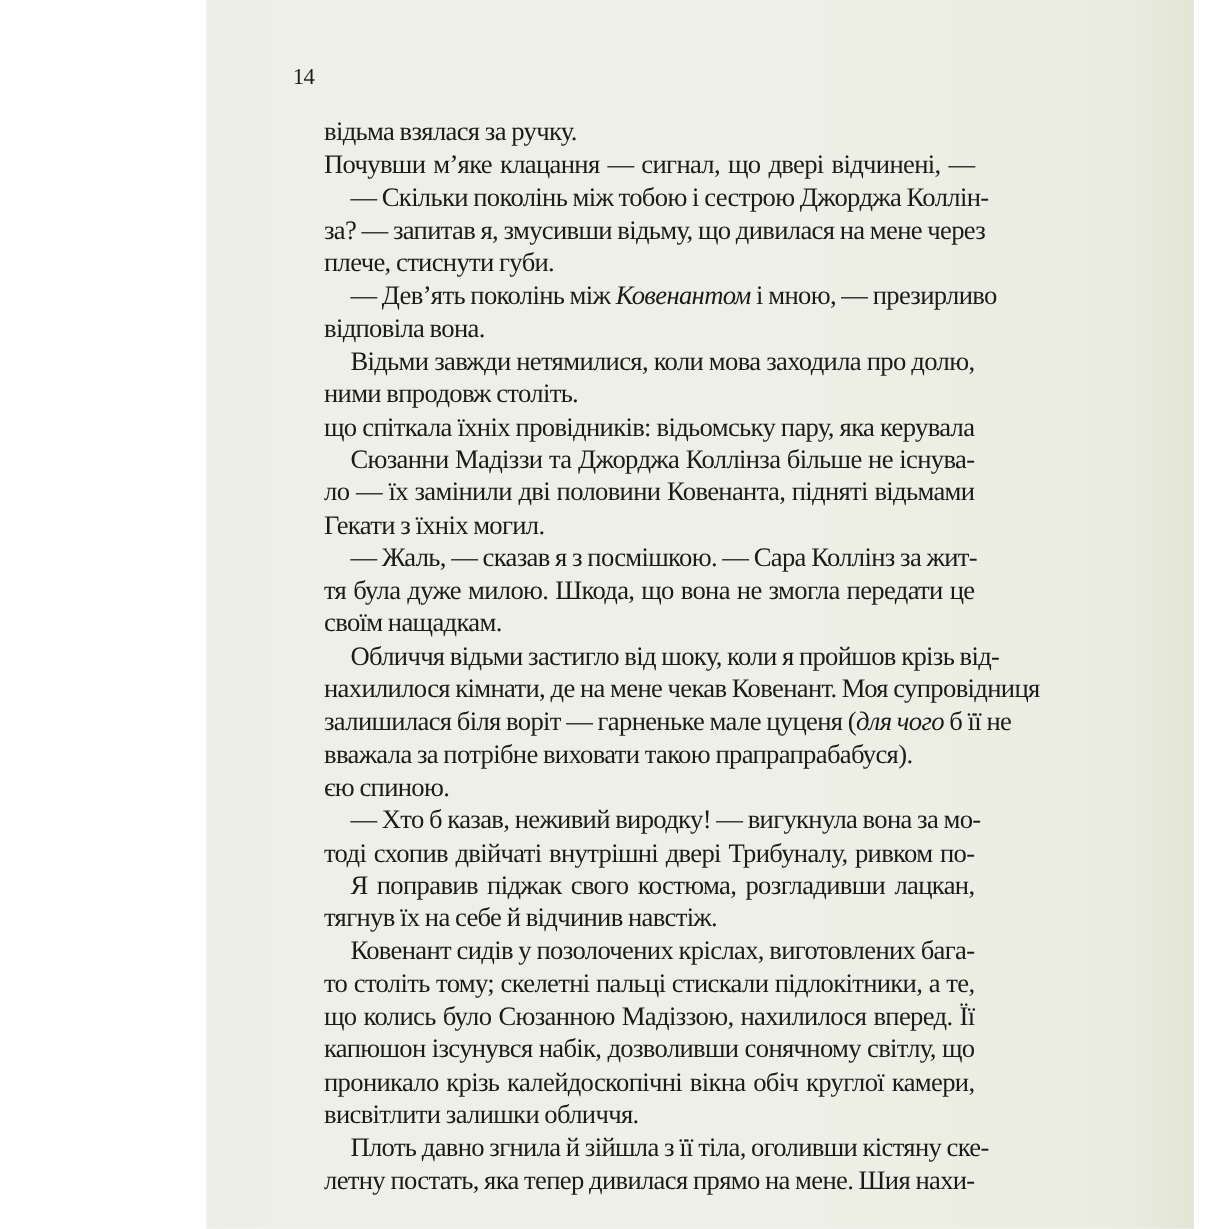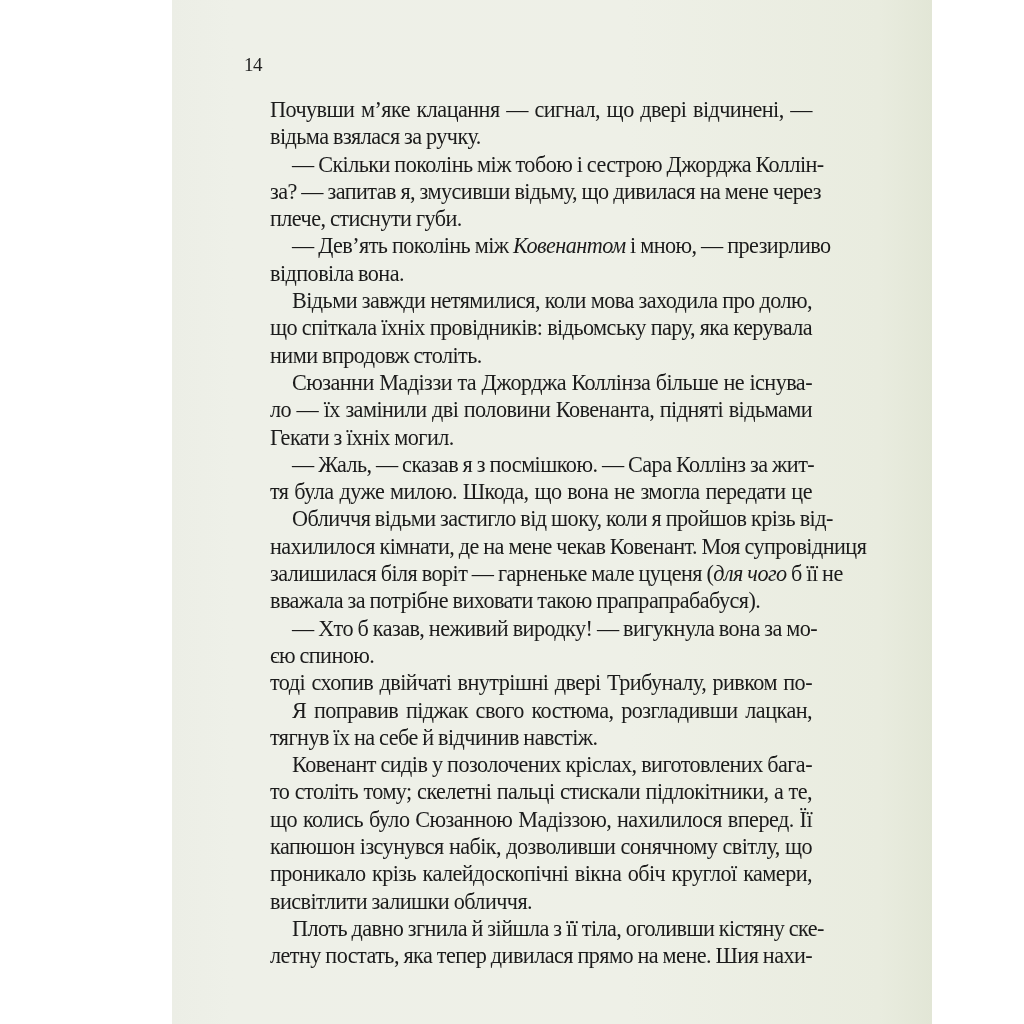--- a/index.html
+++ b/index.html
@@ -7,21 +7,21 @@
       padding: 0;
       width: 1024px;
       height: 1024px;
       background: #ffffff;
       overflow: hidden;
     }
     .page {
       position: absolute;
       left: 172px;
       top: 0;
-      width: 760px;
+      width: 823px;
       height: 1024px;
       background: linear-gradient(90deg, #eceee6 0%, #eef0e8 8%, #eef0e7 60%, #e9ecdf 93%, #e2e6d6 100%);
     }
     .page-number {
       position: absolute;
       left: 72px;
       top: 54px;
       font-family: "Liberation Serif", serif;
       font-size: 19px;
       color: #1e1e1e;
@@ -62,62 +62,63 @@
   </style>
 </head>
 <body>
 
 <div class="page">
   <div class="page-number">14</div>
 
   <div class="text-block">
 
     <div class="para">
+      <span class="line last">відьма взялася за ручку.</span>
       <span class="line">Почувши м’яке клацання — сигнал, що двері відчинені, —</span>
-      <span class="line last">відьма взялася за ручку.</span>
     </div>
 
     <div class="para">
       <span class="line indent">— Скільки поколінь між тобою і сестрою Джорджа Коллін-</span>
       <span class="line">за? — запитав я, змусивши відьму, що дивилася на мене через</span>
       <span class="line last">плече, стиснути губи.</span>
     </div>
 
     <div class="para">
       <span class="line indent"><span>— Дев’ять поколінь між </span><em>Ковенантом</em><span> і мною, — презирливо</span></span>
       <span class="line last">відповіла вона.</span>
     </div>
 
     <div class="para">
       <span class="line indent">Відьми завжди нетямилися, коли мова заходила про долю,</span>
+      <span class="line last">ними впродовж століть.</span>
       <span class="line">що спіткала їхніх провідників: відьомську пару, яка керувала</span>
-      <span class="line last">ними впродовж століть.</span>
     </div>
 
     <div class="para">
       <span class="line indent">Сюзанни Мадіззи та Джорджа Коллінза більше не існува-</span>
       <span class="line">ло — їх замінили дві половини Ковенанта, підняті відьмами</span>
       <span class="line last">Гекати з їхніх могил.</span>
     </div>
 
     <div class="para">
       <span class="line indent">— Жаль, — сказав я з посмішкою. — Сара Коллінз за жит-</span>
       <span class="line">тя була дуже милою. Шкода, що вона не змогла передати це</span>
+      <span class="line last">своїм нащадкам.</span>
     </div>
 
     <div class="para">
       <span class="line indent">Обличчя відьми застигло від шоку, коли я пройшов крізь від-</span>
       <span class="line">нахилилося кімнати, де на мене чекав Ковенант. Моя супровідниця</span>
       <span class="line"><span>залишилася біля воріт — гарненьке мале цуценя (</span><em>для чого</em><span> б її не</span></span>
       <span class="line last">вважала за потрібне виховати такою прапрапрабабуся).</span>
     </div>
 
     <div class="para">
+      <span class="line last">єю спиною.</span>
       <span class="line indent">— Хто б казав, неживий виродку! — вигукнула вона за мо-</span>
-      <span class="line last">єю спиною.</span>
     </div>
 
     <div class="para">
       <span class="line">тоді схопив двійчаті внутрішні двері Трибуналу, ривком по-</span>
       <span class="line indent">Я поправив піджак свого костюма, розгладивши лацкан,</span>
       <span class="line last">тягнув їх на себе й відчинив навстіж.</span>
     </div>
 
     <div class="para">
       <span class="line indent">Ковенант сидів у позолочених кріслах, виготовлених бага-</span>

